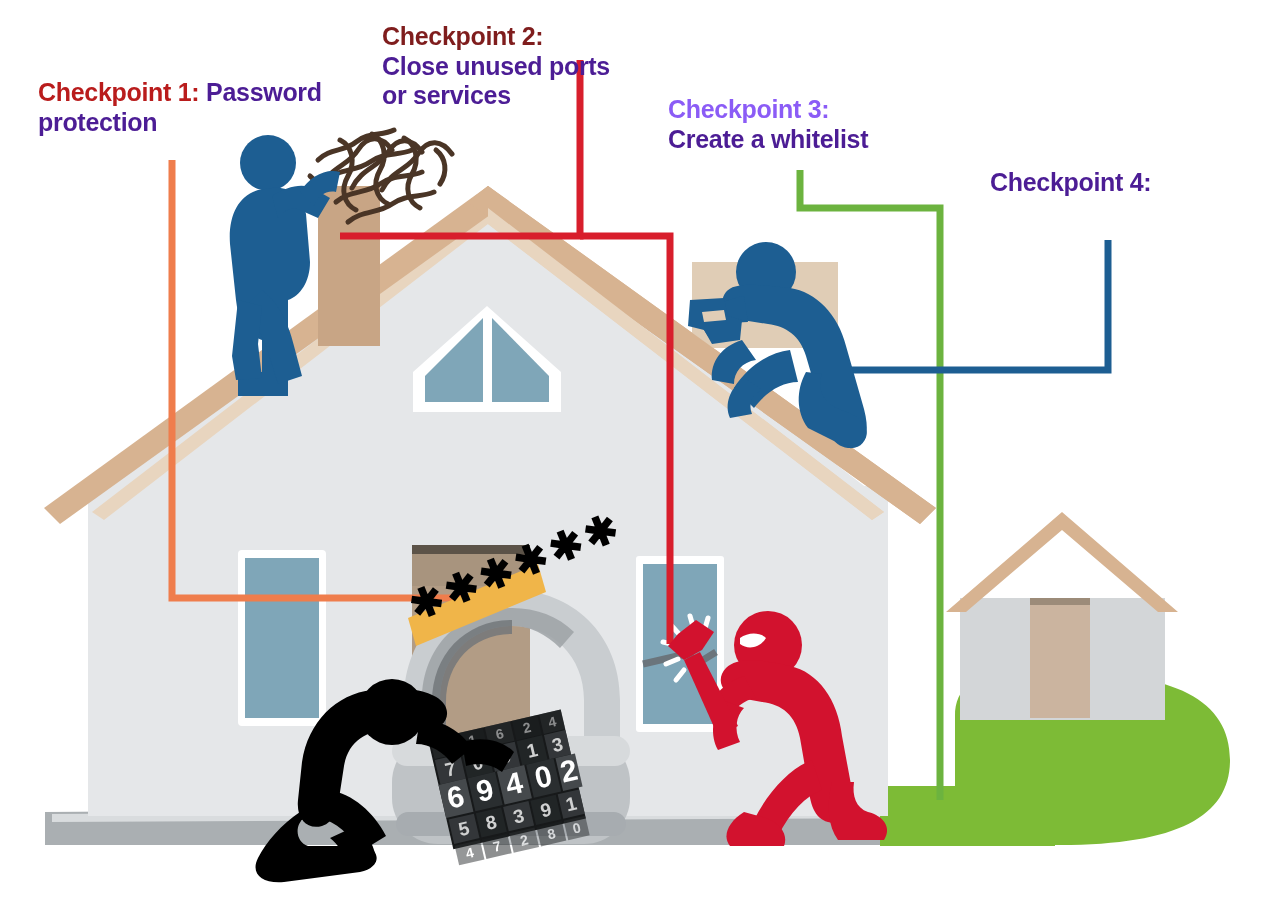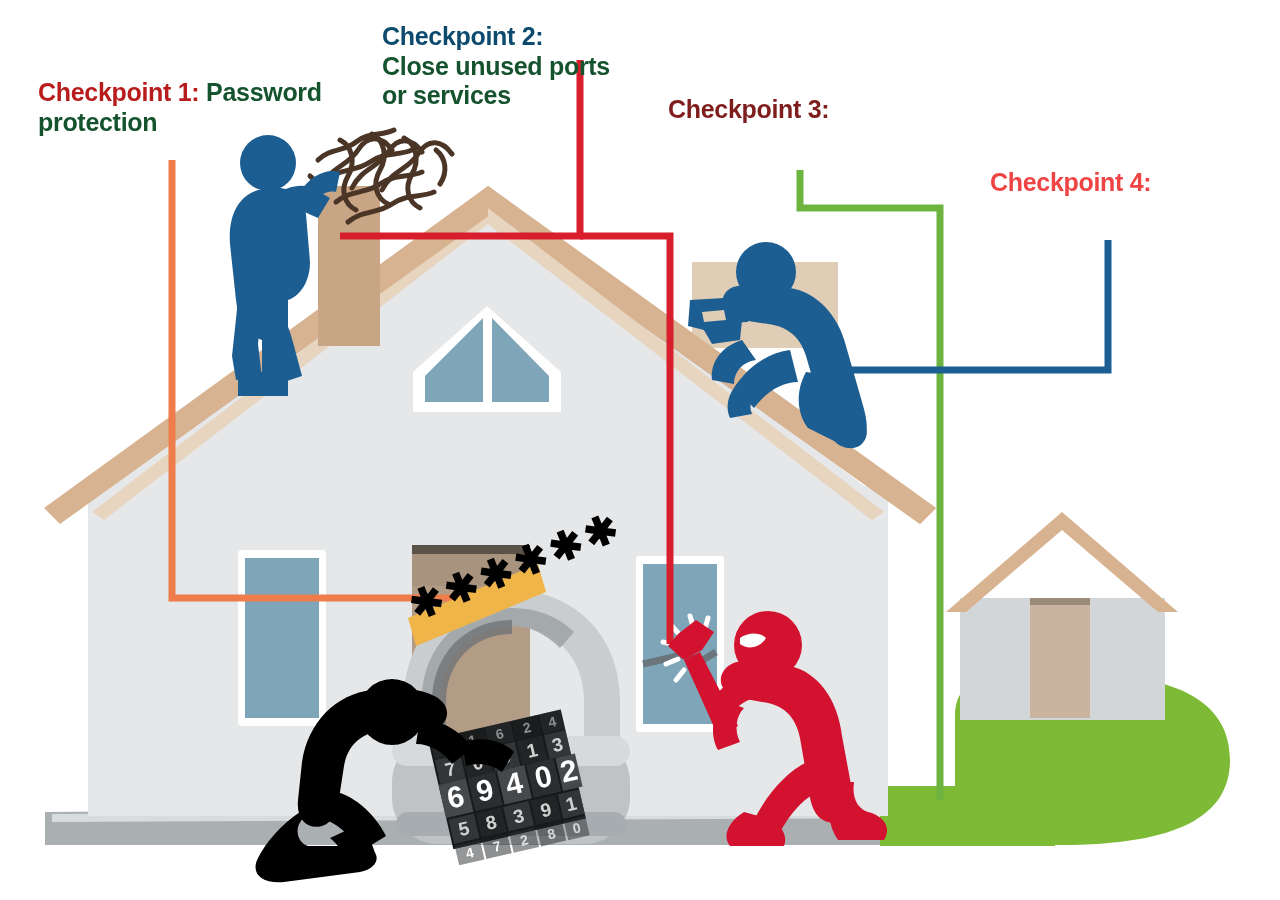--- a/index.html
+++ b/index.html
@@ -3,31 +3,31 @@
 <meta charset="utf-8">
 <style>
   html,body{margin:0;padding:0;background:#ffffff;}
   body{width:1280px;height:900px;overflow:hidden;font-family:"Liberation Sans",sans-serif;}
   #stage{position:relative;width:1280px;height:900px;background:#ffffff;}
   #art{position:absolute;left:0;top:0;width:1280px;height:900px;}
 
   .label{position:absolute;font-family:"Liberation Sans",sans-serif;font-weight:700;
          line-height:1.18;letter-spacing:-0.3px;}
   .label .cp{font-weight:700;}
-  .label .body{color:#14532d;font-weight:700;}
+  .label .body{color:#4c1d95;font-weight:700;}
 
   #label1{left:38px;  top:78px;  width:300px; font-size:25px;}
   #label2{left:382px; top:22px;  width:232px; font-size:25px;}
   #label3{left:668px; top:95px;  width:230px; font-size:25px;}
   #label4{left:990px; top:168px; width:210px; font-size:25px;}
 
   #label1 .cp{color:#b91c1c;}
-  #label2 .cp{color:#0c4a6e;}
-  #label3 .cp{color:#7f1d1d;}
-  #label4 .cp{color:#ef4444;}
+  #label2 .cp{color:#7f1d1d;}
+  #label3 .cp{color:#8b5cf6;}
+  #label4 .cp{color:#4c1d95;}
 </style>
 </head>
 <body>
 
 <div id="stage">
 
   <svg id="art" viewBox="0 0 1280 900" xmlns="http://www.w3.org/2000/svg">
 
     <g>
       <polygon points="45,812 965,805 965,845 45,845" fill="#AAAFB2"></polygon>
@@ -335,19 +335,20 @@
     <span class="body">Password protection</span>
   </div>
 
   <div class="label" id="label2">
     <span class="cp">Checkpoint 2:</span><br>
     <span class="body">Close unused ports or services</span>
   </div>
 
   <div class="label" id="label3">
     <span class="cp">Checkpoint 3:</span><br>
+    <span class="body">Create a whitelist</span>
   </div>
 
   <div class="label" id="label4">
     <span class="cp">Checkpoint 4:</span><br>
   </div>
 
 </div>
 
 </body></html>

